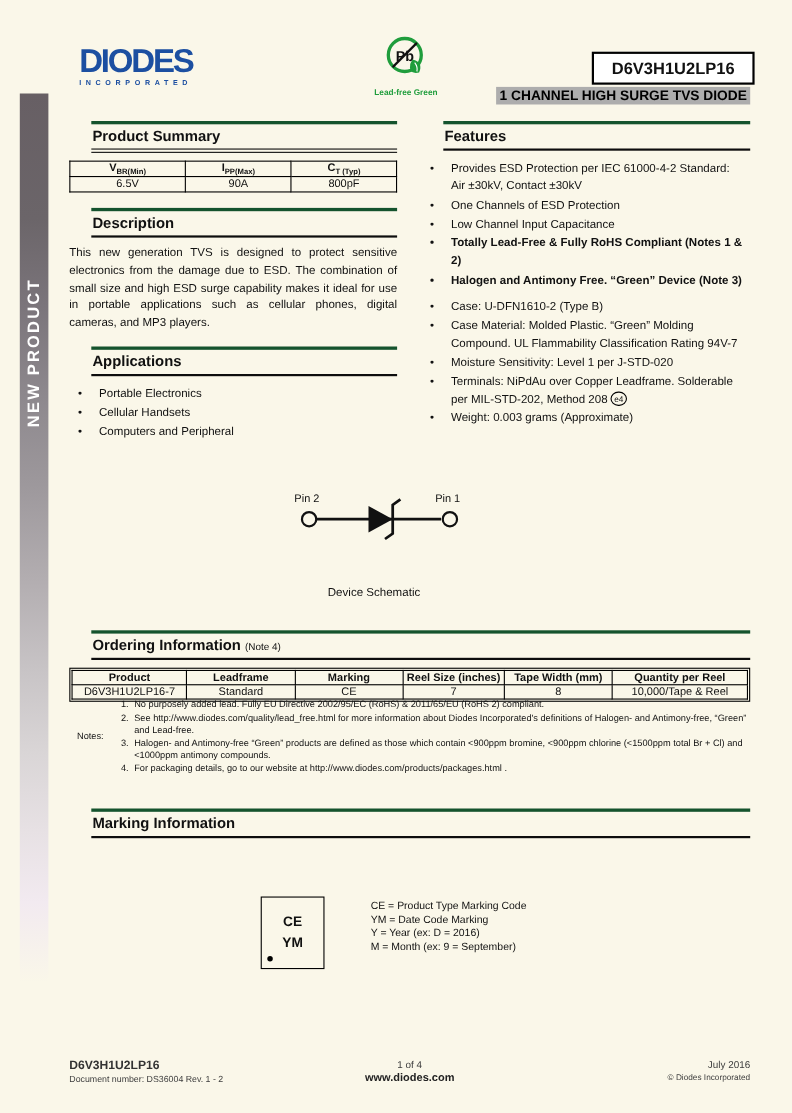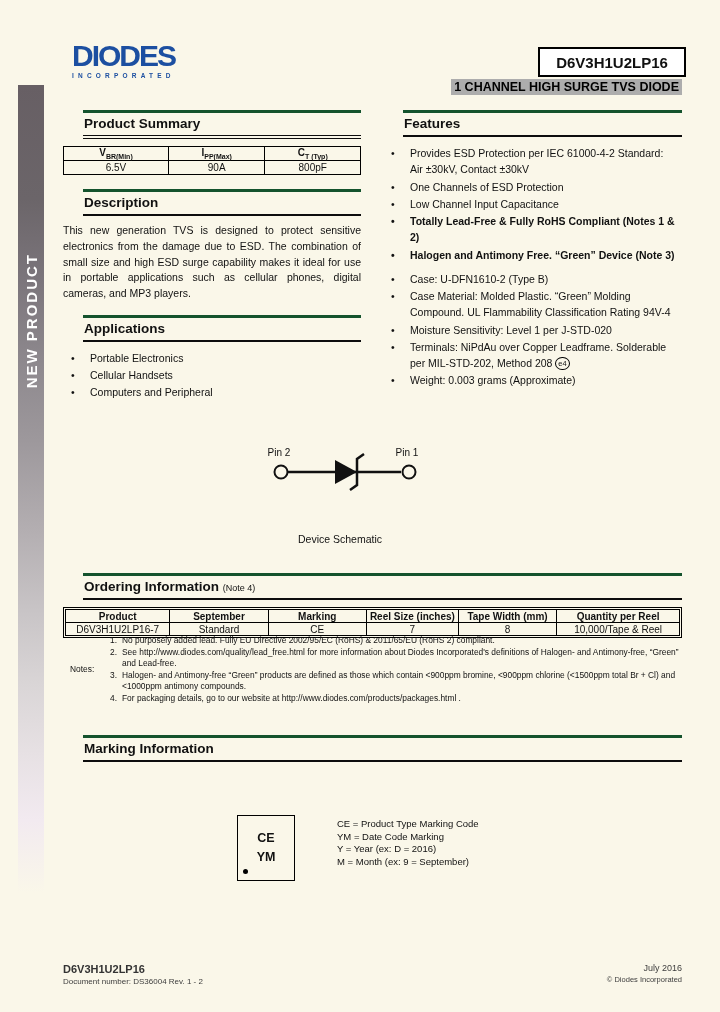--- a/index.html
+++ b/index.html
@@ -103,20 +103,30 @@
 
   <div class="sidebar">
     <div class="sidebar-label">NEW PRODUCT</div>
   </div>
 
   <div class="logo">
     <div class="logo-text">DIODES</div>
     <div class="logo-sub">INCORPORATED</div>
   </div>
 
+  <div class="pbfree">
+    <svg width="44" height="44" viewBox="0 0 44 44">
+      <circle cx="21" cy="20" r="15" fill="none" stroke="#1F9D3C" stroke-width="3"></circle>
+      <text x="21" y="25" text-anchor="middle" font-family="Liberation Sans, sans-serif" font-size="13" font-weight="bold" fill="#111">Pb</text>
+      <line x1="10" y1="31" x2="32" y2="9" stroke="#111" stroke-width="2"></line>
+      <path d="M28 24 q10 2 6 12 q-10 2 -8 -8 z" fill="#1F9D3C"></path>
+      <path d="M30 27 q3 4 2 8" fill="none" stroke="#fff" stroke-width="1"></path>
+    </svg>
+    <div class="pbfree-label">Lead-free Green</div>
+  </div>
 
   <div class="part-box">
     <span>D6V3H1U2LP16</span>
   </div>
   <div class="subtitle">1 CHANNEL HIGH SURGE TVS DIODE</div>
 
   <div class="col-left">
 
     <div class="sec-head dbl">Product Summary</div>
     <table class="ps-table">
@@ -154,21 +164,21 @@
         <span class="subline">Air ±30kV, Contact ±30kV</span>
       </li>
       <li>One Channels of ESD Protection</li>
       <li>Low Channel Input Capacitance</li>
       <li class="bold">Totally Lead-Free &amp; Fully RoHS Compliant (Notes 1 &amp; 2)</li>
       <li class="bold">Halogen and Antimony Free. “Green” Device (Note 3)</li>
     </ul>
 
     <ul class="blist">
       <li>Case: U-DFN1610-2 (Type B)</li>
-      <li>Case Material: Molded Plastic. “Green” Molding Compound. UL Flammability Classification Rating 94V-4</li>
+      <li>Case Material: Molded Plastic. “Green” Molding Compound. UL Flammability Classification Rating 94V-7</li>
       <li>Moisture Sensitivity: Level 1 per J-STD-020</li>
       <li>
         <span>Terminals: NiPdAu over Copper Leadframe.  Solderable per MIL-STD-202, Method 208</span>
         <span class="e4-badge">e4</span>
       </li>
       <li>Weight: 0.003 grams (Approximate)</li>
     </ul>
   </div>
 
   <div class="schematic">
@@ -187,21 +197,21 @@
   <div class="ordering">
     <div class="sec-head">
       <span>Ordering Information</span>
       <span class="sec-note">(Note 4)</span>
     </div>
     <div class="ord-wrap">
       <table class="ord-table">
         <tbody>
             <tr>
           <th style="width:17%">Product</th>
-          <th style="width:16%">September</th>
+          <th style="width:16%">Leadframe</th>
           <th style="width:16%">Marking</th>
           <th style="width:15%">Reel Size (inches)</th>
           <th style="width:16%">Tape Width (mm)</th>
           <th style="width:20%">Quantity per Reel</th>
         </tr>
         <tr>
           <td>D6V3H1U2LP16-7</td>
           <td>Standard</td>
           <td>CE</td>
           <td>7</td>
@@ -250,19 +260,23 @@
     <div>YM = Date Code Marking</div>
     <div>Y = Year (ex: D = 2016)</div>
     <div>M = Month (ex: 9 = September)</div>
   </div>
 
   <div class="footer">
     <div class="f-left">
       <div class="f-part">D6V3H1U2LP16</div>
       <div class="f-doc">Document number: DS36004  Rev. 1 - 2</div>
     </div>
+    <div class="f-center">
+      <div class="f-page">1 of 4</div>
+      <div class="f-site">www.diodes.com</div>
+    </div>
     <div class="f-right">
       <div class="f-date">July 2016</div>
       <div class="f-copy">© Diodes Incorporated</div>
     </div>
   </div>
 
 </div>
 
 </body></html>

